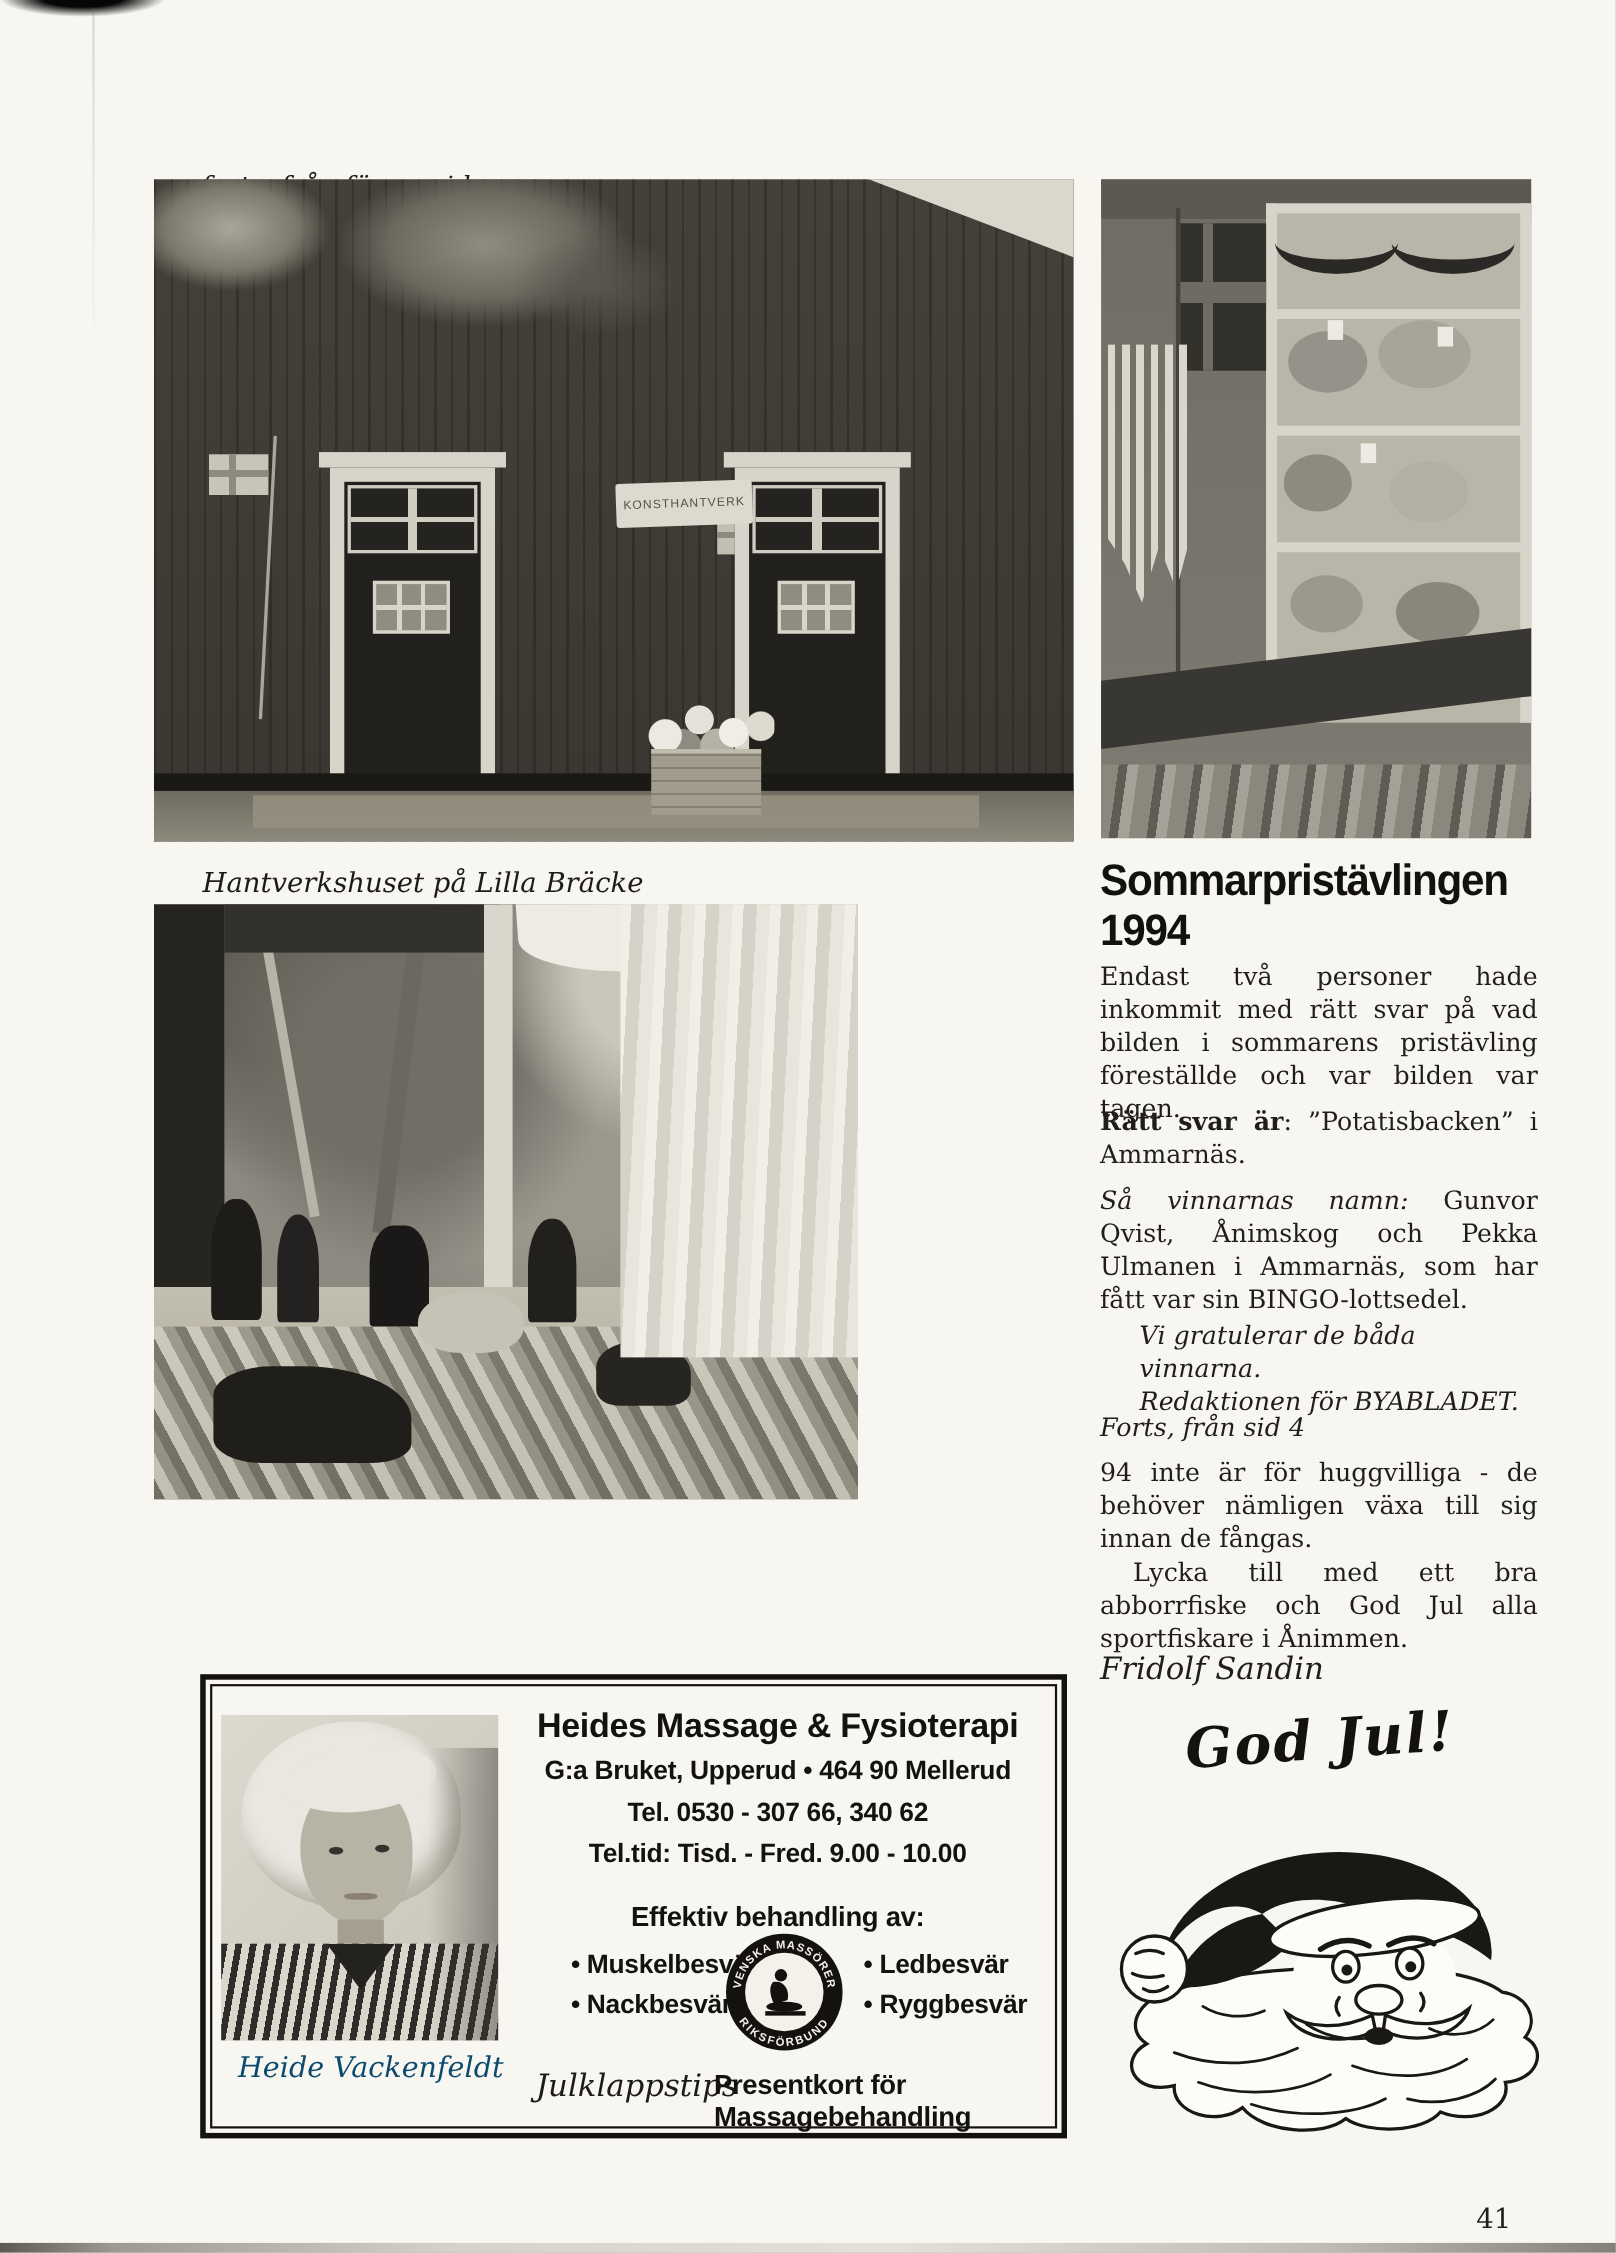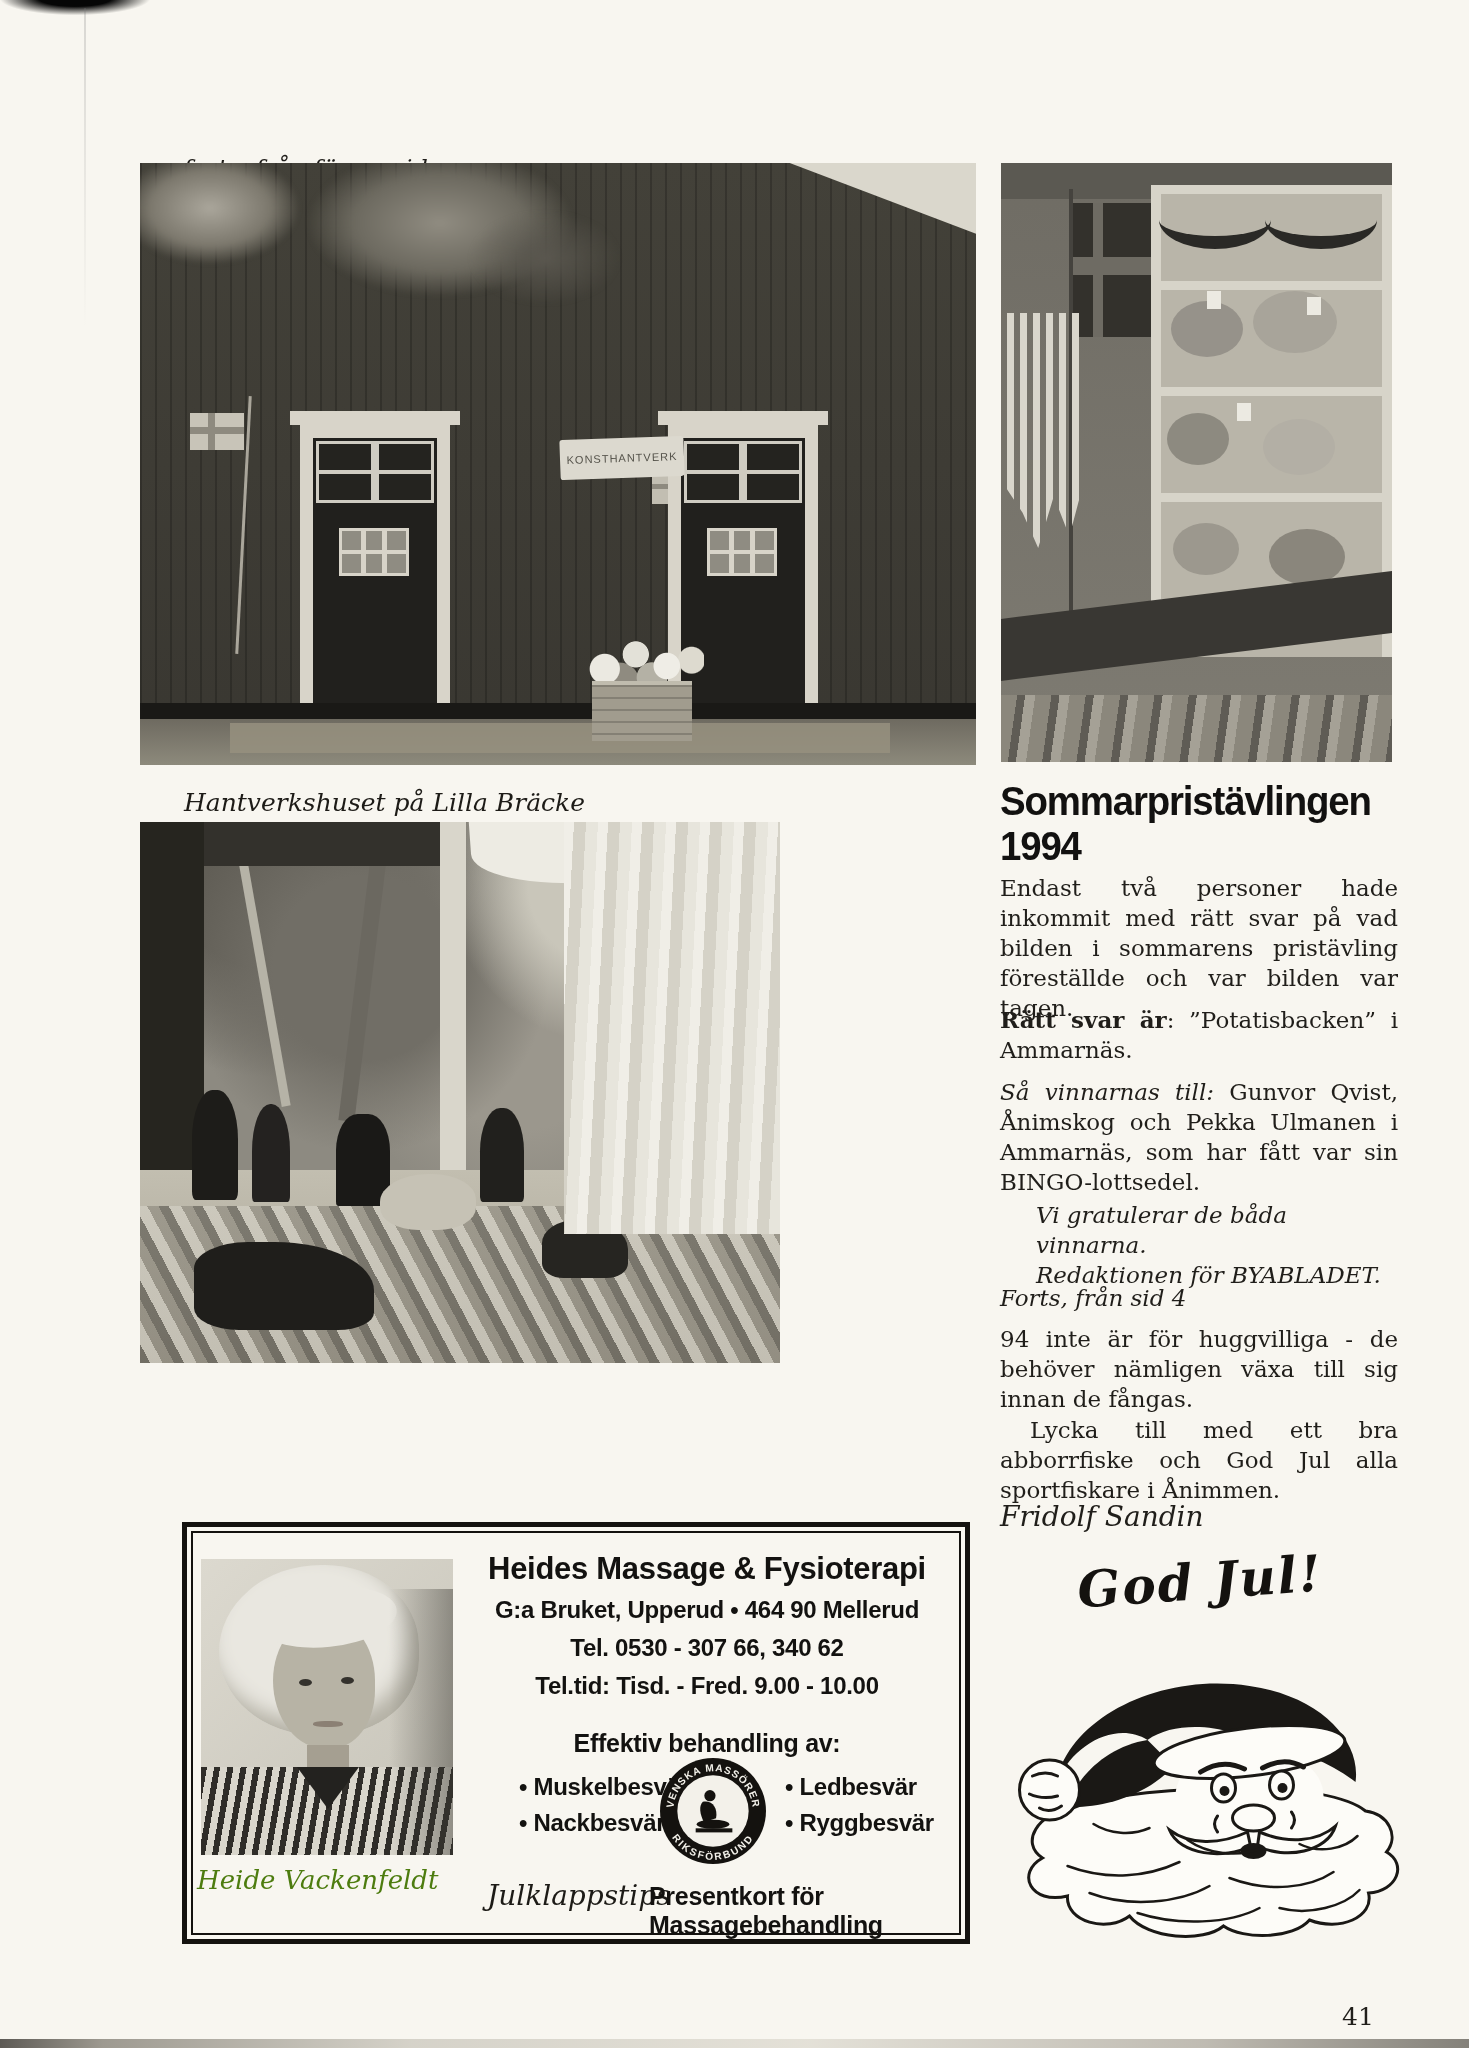--- a/index.html
+++ b/index.html
@@ -174,22 +174,22 @@
   .pp-eye-l { left:98px; top:120px; width:13px; height:7px; background:#34322d; border-radius:50%; }
   .pp-eye-r { left:140px; top:118px; width:13px; height:7px; background:#34322d; border-radius:50%; }
   .pp-mouth { left:112px; top:162px; width:30px; height:6px; background:#8b8074; border-radius:40%; }
   .pp-neck  { left:106px; top:186px; width:42px; height:26px; background:#a59f91; }
   .pp-shirt { left:0; top:208px; width:252px; height:88px;
      background:repeating-linear-gradient(100deg,#2f2d29 0 6px,#d9d6cc 6px 13px); }
   .pp-collar{ left:96px; top:208px; width:62px; height:42px; background:#23221f;
      clip-path:polygon(0 0,100% 0,50% 100%); }
   .pp-shadow{ left:188px; top:30px; width:64px; height:266px;
      background:linear-gradient(90deg, rgba(58,56,50,0), rgba(58,56,50,.45)); }
-  .ad-portrait-caption { left:10px; top:338px; width:280px; text-align:left;
-     font-style:italic; font-size:26px; color:#4d7c0f; }
+  .ad-portrait-caption { left:10px; top:338px; width:280px; text-align:center;
+     font-style:italic; font-size:26px; color:#0c4a6e; }
 
   
   .god-jul { position:absolute; left:1030px; top:1552px; width:340px; text-align:center;
      font-style:italic; font-weight:bold; font-size:50px; letter-spacing:2px;
      transform:rotate(-4deg); color:#14120f; }
   .santa { position:absolute; left:995px; top:1648px; width:435px; height:300px; }
   .page-num { position:absolute; left:1318px; top:1964px; width:80px; text-align:center; font-size:25px;margin-top:38px; }
 </style>
 </head>
 <body>
@@ -274,21 +274,21 @@
     <div class="ps-flag"></div>
     <div class="ps-chimes"></div>
     <div class="ps-bench"></div>
     <div class="ps-rug"></div>
   </div>
 
   <div class="article">
     <div class="art-title"><span>Sommarpristävlingen</span><br><span>1994</span></div>
     <div class="body-p p-intro">Endast två personer hade inkommit med rätt svar på vad bilden i sommarens pristävling föreställde och var bilden var tagen.</div>
     <div class="body-p p-answer"><b>Rätt svar är</b><span>: ”Potatisbacken” i Ammarnäs.</span></div>
-    <div class="body-p p-winners"><i>Så vinnarnas till:</i><span> Gunvor Qvist, Ånimskog och Pekka Ulmanen i Ammarnäs, som har fått var sin BINGO-lottsedel.</span></div>
+    <div class="body-p p-winners"><i>Så vinnarnas namn:</i><span> Gunvor Qvist, Ånimskog och Pekka Ulmanen i Ammarnäs, som har fått var sin BINGO-lottsedel.</span></div>
     <div class="body-p p-congrats">
       <div>Vi gratulerar de båda vinnarna.</div>
       <div>Redaktionen för BYABLADET.</div>
     </div>
     <div class="body-p p-forts">Forts, från sid 4</div>
     <div class="body-p p-cont1">94 inte är för huggvilliga - de behöver nämligen växa till sig innan de fångas.</div>
     <div class="body-p p-cont2">Lycka till med ett bra abborrfiske och God Jul alla sportfiskare i Ånimmen.</div>
     <div class="body-p p-sig">Fridolf Sandin</div>
   </div>
 

